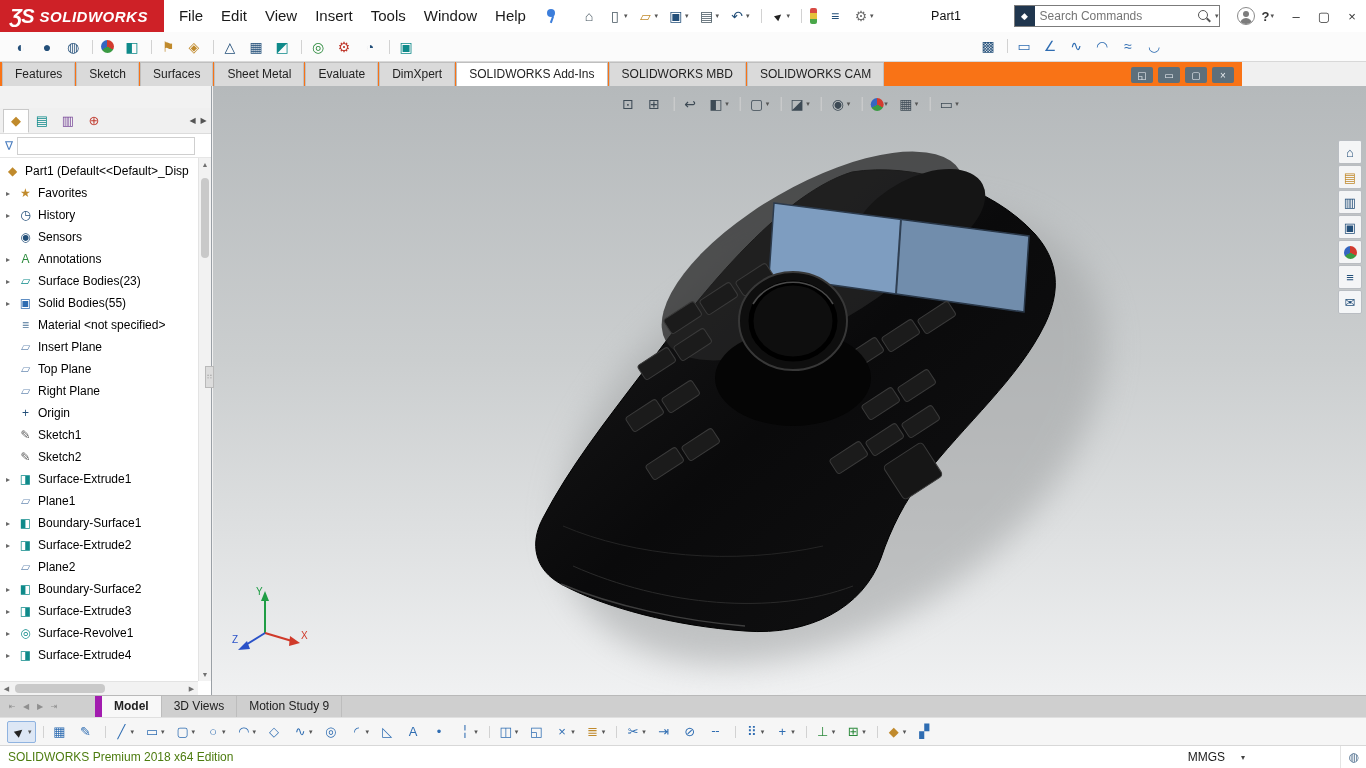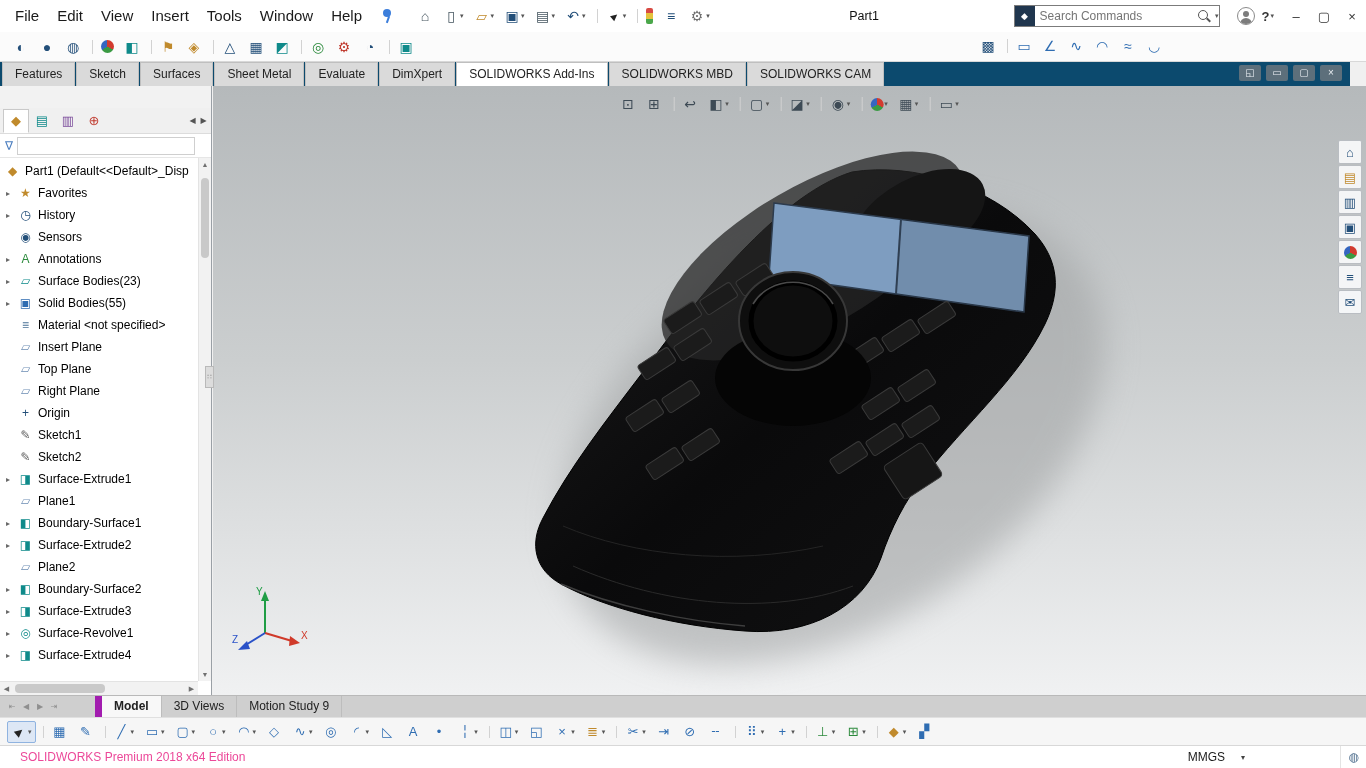--- a/index.html
+++ b/index.html
@@ -60,22 +60,22 @@
 .winbtn{width:28px;height:28px;display:flex;align-items:center;justify-content:center;
   font-size:13px;color:#333}
 
 
 #toolbar2{position:absolute;left:0;top:32px;width:1366px;height:30px;background:#fbfbfb;
   border-bottom:1px solid #d8d8d8;display:flex;align-items:center;z-index:35}
 #toolbar2 .group{display:flex;align-items:center;margin-left:8px}
 #toolbar2 .group.right{position:absolute;left:975px;top:2px;margin-left:0}
 
 
-#tabsrow{position:absolute;left:0;top:62px;width:1350px;height:24px;background:#0c4a6e;
-  display:flex;align-items:center;padding-left:2px;z-index:30}
+#tabsrow{position:absolute;left:0;top:62px;width:1242px;height:24px;background:#f97316;
+  display:flex;align-items:flex-end;padding-left:2px;z-index:30}
 .ctab{height:24px;line-height:23px;padding:0 12px;font-size:12px;color:#222;background:#dadada;
   border:1px solid #bfbfbf;border-bottom:none;margin-right:1px;white-space:nowrap}
 .ctab.active{background:#fff;font-weight:normal}
 .docbtns{margin-left:auto;display:flex;align-items:center;margin-right:8px;margin-bottom:3px}
 .docbtn{width:22px;height:16px;margin-left:5px;border-radius:2px;background:#5d6f7b;color:#e9eef2;
   display:flex;align-items:center;justify-content:center;font-size:10px}
 
 
 #panel{position:absolute;left:0;top:86px;width:212px;bottom:73px;background:#fff;
   border-right:1px solid #9aa0a6;z-index:20}
@@ -132,31 +132,35 @@
 
 
 #sketchbar{position:absolute;left:0;bottom:23px;width:1366px;height:28px;background:#f6f6f6;
   border-top:1px solid #e0e0e0;display:flex;align-items:center;padding-left:6px;z-index:30}
 #sketchbar .tbtn{height:22px}
 #sketchbar .tbtn .g{font-size:13px}
 
 
 #statusbar{position:absolute;left:0;bottom:0;width:1366px;height:23px;background:#fff;
   border-top:1px solid #d8d8d8;display:flex;align-items:center;z-index:30}
-.status-msg{margin-left:20px;color:#ec4899}
+.status-msg{margin-left:8px;color:#4d7c0f}
 .status-right{margin-left:auto;display:flex;align-items:center}
 .units{display:flex;align-items:center;padding:0 10px;margin-right:85px}
 .units .caret{font-size:8px;margin-left:16px;color:#444}
 .sglobe{width:26px;height:22px;border-left:1px solid #e4e4e4;display:flex;align-items:center;
   justify-content:center;color:#4a6a8a;font-size:12px}
 </style>
 </head>
 <body>
 
 <div id="titlebar">
+  <div class="logo">
+    <span class="logo-mark">ƷS</span>
+    <span class="logo-text">SOLIDWORKS</span>
+  </div>
   <div class="menu">
 
       <div class="menu-item">File</div>
 
       <div class="menu-item">Edit</div>
 
       <div class="menu-item">View</div>
 
       <div class="menu-item">Insert</div>
 

